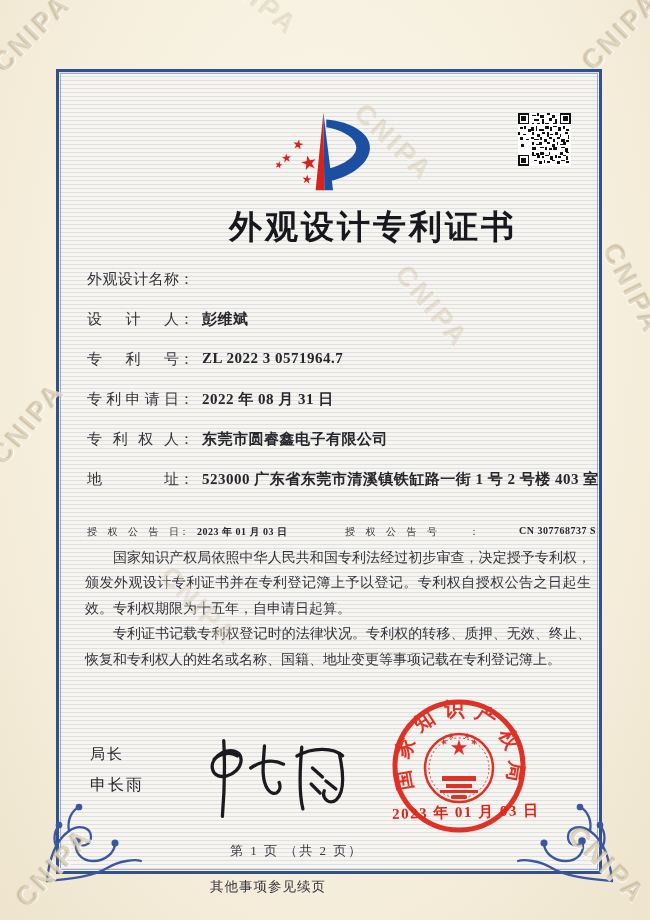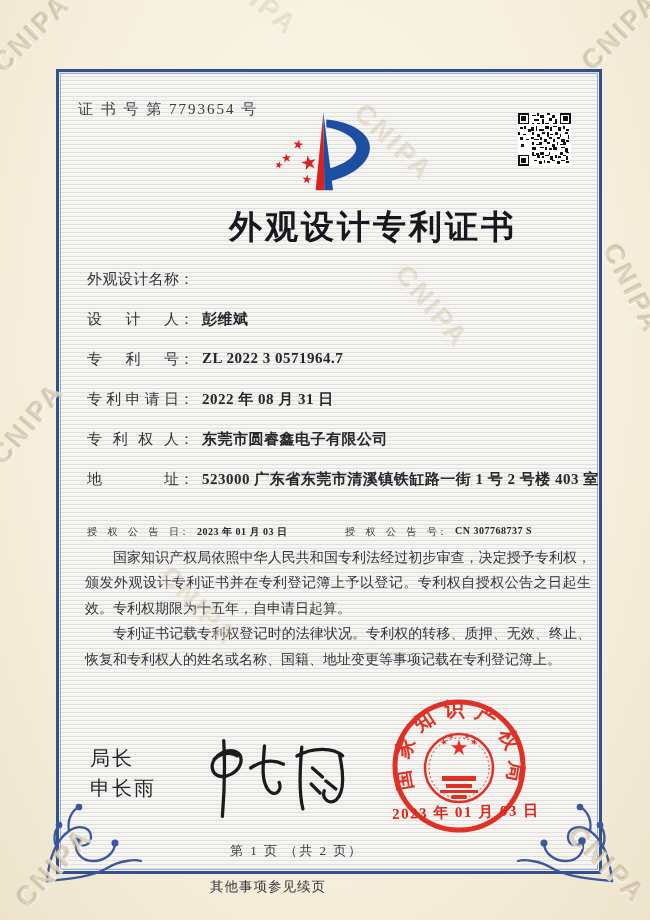--- a/index.html
+++ b/index.html
@@ -34,25 +34,25 @@
     left:0; top:133px; width:100%; text-align:center;
     font-size:33px; font-weight:bold; letter-spacing:3px; color:#17171d;margin-left:44px;
   }
   .fields { left:28px; top:198px; right:0; }
   .field-row { height:40px; display:flex; align-items:flex-start; font-size:15px; }
   .f-label { display:inline-block; width:92px; text-align:justify; text-align-last:justify; color:#33333b; flex:none; }
   .f-colon { color:#33333b; flex:none; }
   .f-value { margin-left:8px; font-weight:600; color:#26262d; letter-spacing:0.5px; }
   .grant-row { margin-top:15px; display:flex; font-size:10px; }
   .grant-left { width:258px; display:flex; flex:none; }
-  .grant-right { display:flex; }
+  .grant-right { display:flex;gap:32px; }
   .paras { left:26px; top:473px; right:8px; font-size:14px; line-height:1.82; text-align:justify; color:#33333b; }
   .paras p { margin:0; text-indent:2em; }
-  .sig-title { left:31px; top:673px; font-size:20px; letter-spacing:2px; color:#26262d; }
-  .sig-name  { left:31px; top:703px; font-size:20px; letter-spacing:2px; color:#26262d; }
+  .sig-title { left:31px; top:673px; font-size:15px; letter-spacing:2px; color:#26262d; }
+  .sig-name  { left:31px; top:703px; font-size:16px; letter-spacing:2px; color:#26262d; }
   .sig-script { left:126px; top:663px; width:175px; height:85px; transform:rotate(-3deg); }
   .seal { left:330px; top:624px; width:140px; height:140px; z-index:6; opacity:0.93; }
   .seal-date {
     left:333px; top:731px; z-index:7; color:#dd2418; font-size:15px; font-weight:bold;
     letter-spacing:1.5px; transform:rotate(-1.5deg); white-space:nowrap;
   }
   .page-num {
     left:0; top:770px; width:100%; box-sizing:border-box; padding-right:65px;
     text-align:center; font-size:13px; letter-spacing:2px; color:#3a3a46;
   }
@@ -74,21 +74,20 @@
 <div class="wm" style="left:345px; top:128px; transform:rotate(44deg); opacity:.55;">CNIPA</div>
 <div class="wm" style="left:383px; top:292px; transform:rotate(50deg); opacity:.55;">CNIPA</div>
 <div class="wm" style="left:-20px; top:408px; transform:rotate(-50deg);">CNIPA</div>
 <div class="wm" style="left:150px; top:592px; transform:rotate(46deg); opacity:.45;">CNIPA</div>
 <div class="wm" style="left:6px; top:852px; transform:rotate(-47deg);">CNIPA</div>
 <div class="wm" style="left:558px; top:850px; transform:rotate(45deg);">CNIPA</div>
 
 <div class="frame">
   <div class="frame-inner-line"></div>
 
-  <div class="abs cert-no">证 书 号 第 7793654 号</div>
 
   <svg class="abs logo" viewBox="0 0 130 95">
     <defs>
       <path id="star" d="M0,-1 L0.2245,-0.309 L0.951,-0.309 L0.3633,0.1186 L0.5878,0.809 L0,0.382 L-0.5878,0.809 L-0.3633,0.1186 L-0.951,-0.309 L-0.2245,-0.309 Z"></path>
     </defs>
     <g fill="#d6231f">
       <use href="#star" transform="translate(38,62) scale(8) rotate(-12)"></use>
       <use href="#star" transform="translate(27,43) scale(5.5) rotate(10)"></use>
       <use href="#star" transform="translate(15,57) scale(5) rotate(-6)"></use>
       <use href="#star" transform="translate(7,64) scale(4) rotate(14)"></use>

